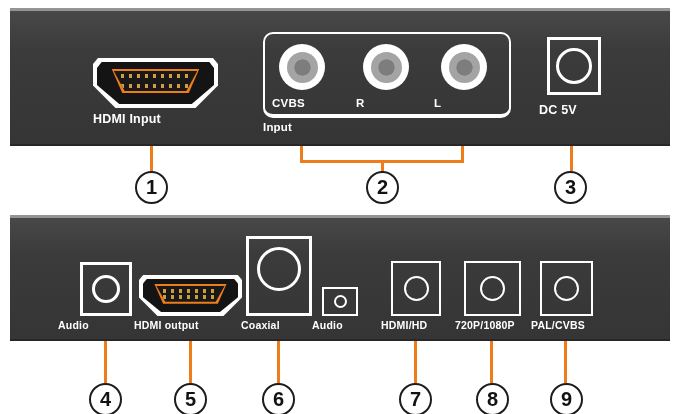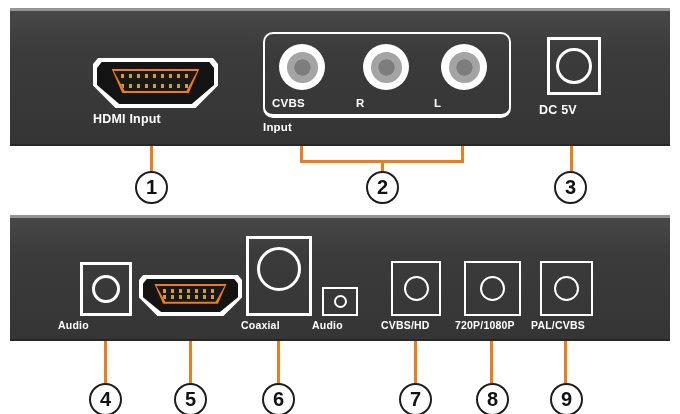--- a/index.html
+++ b/index.html
@@ -152,35 +152,36 @@
   <div class="hdmi" style="left:139px; top:275px; width:103px; height:41px;">
     <div class="hdmi-shell"></div>
     <div class="hdmi-cavity"></div>
     <div class="hdmi-tongue">
       <div class="hdmi-tongue-inner">
         <div class="pin-row pr-top"></div>
         <div class="pin-row pr-bot"></div>
       </div>
     </div>
   </div>
+  <div class="plabel sm" style="left:134px; top:319px; width:113px;">HDMI output</div>
 
   <div class="sq" style="left:246px; top:236px; width:66px; height:80px; padding-bottom:14px;">
     <div class="circ" style="width:44px; height:44px;"></div>
   </div>
   <div class="plabel sm" style="left:241px; top:319px; width:76px;">Coaxial</div>
 
   <div class="sq thin" style="left:322px; top:287px; width:36px; height:29px;">
     <div class="circ thin" style="width:13px; height:13px;"></div>
   </div>
   <div class="plabel sm" style="left:312px; top:319px; width:56px;">Audio</div>
 
   <div class="sq thin" style="left:391px; top:261px; width:50px; height:55px;">
     <div class="circ thin" style="width:25px; height:25px;"></div>
   </div>
-  <div class="plabel sm" style="left:381px; top:319px; width:70px;">CVBS/HD</div>
+  <div class="plabel sm" style="left:381px; top:319px; width:70px;">HDMI/HD</div>
 
   <div class="sq thin" style="left:464px; top:261px; width:57px; height:55px;">
     <div class="circ thin" style="width:25px; height:25px;"></div>
   </div>
   <div class="plabel sm" style="left:455px; top:319px; width:75px;">720P/1080P</div>
 
   <div class="sq thin" style="left:540px; top:261px; width:53px; height:55px;">
     <div class="circ thin" style="width:25px; height:25px;"></div>
   </div>
   <div class="plabel sm" style="left:531px; top:319px; width:71px;">PAL/CVBS</div>

